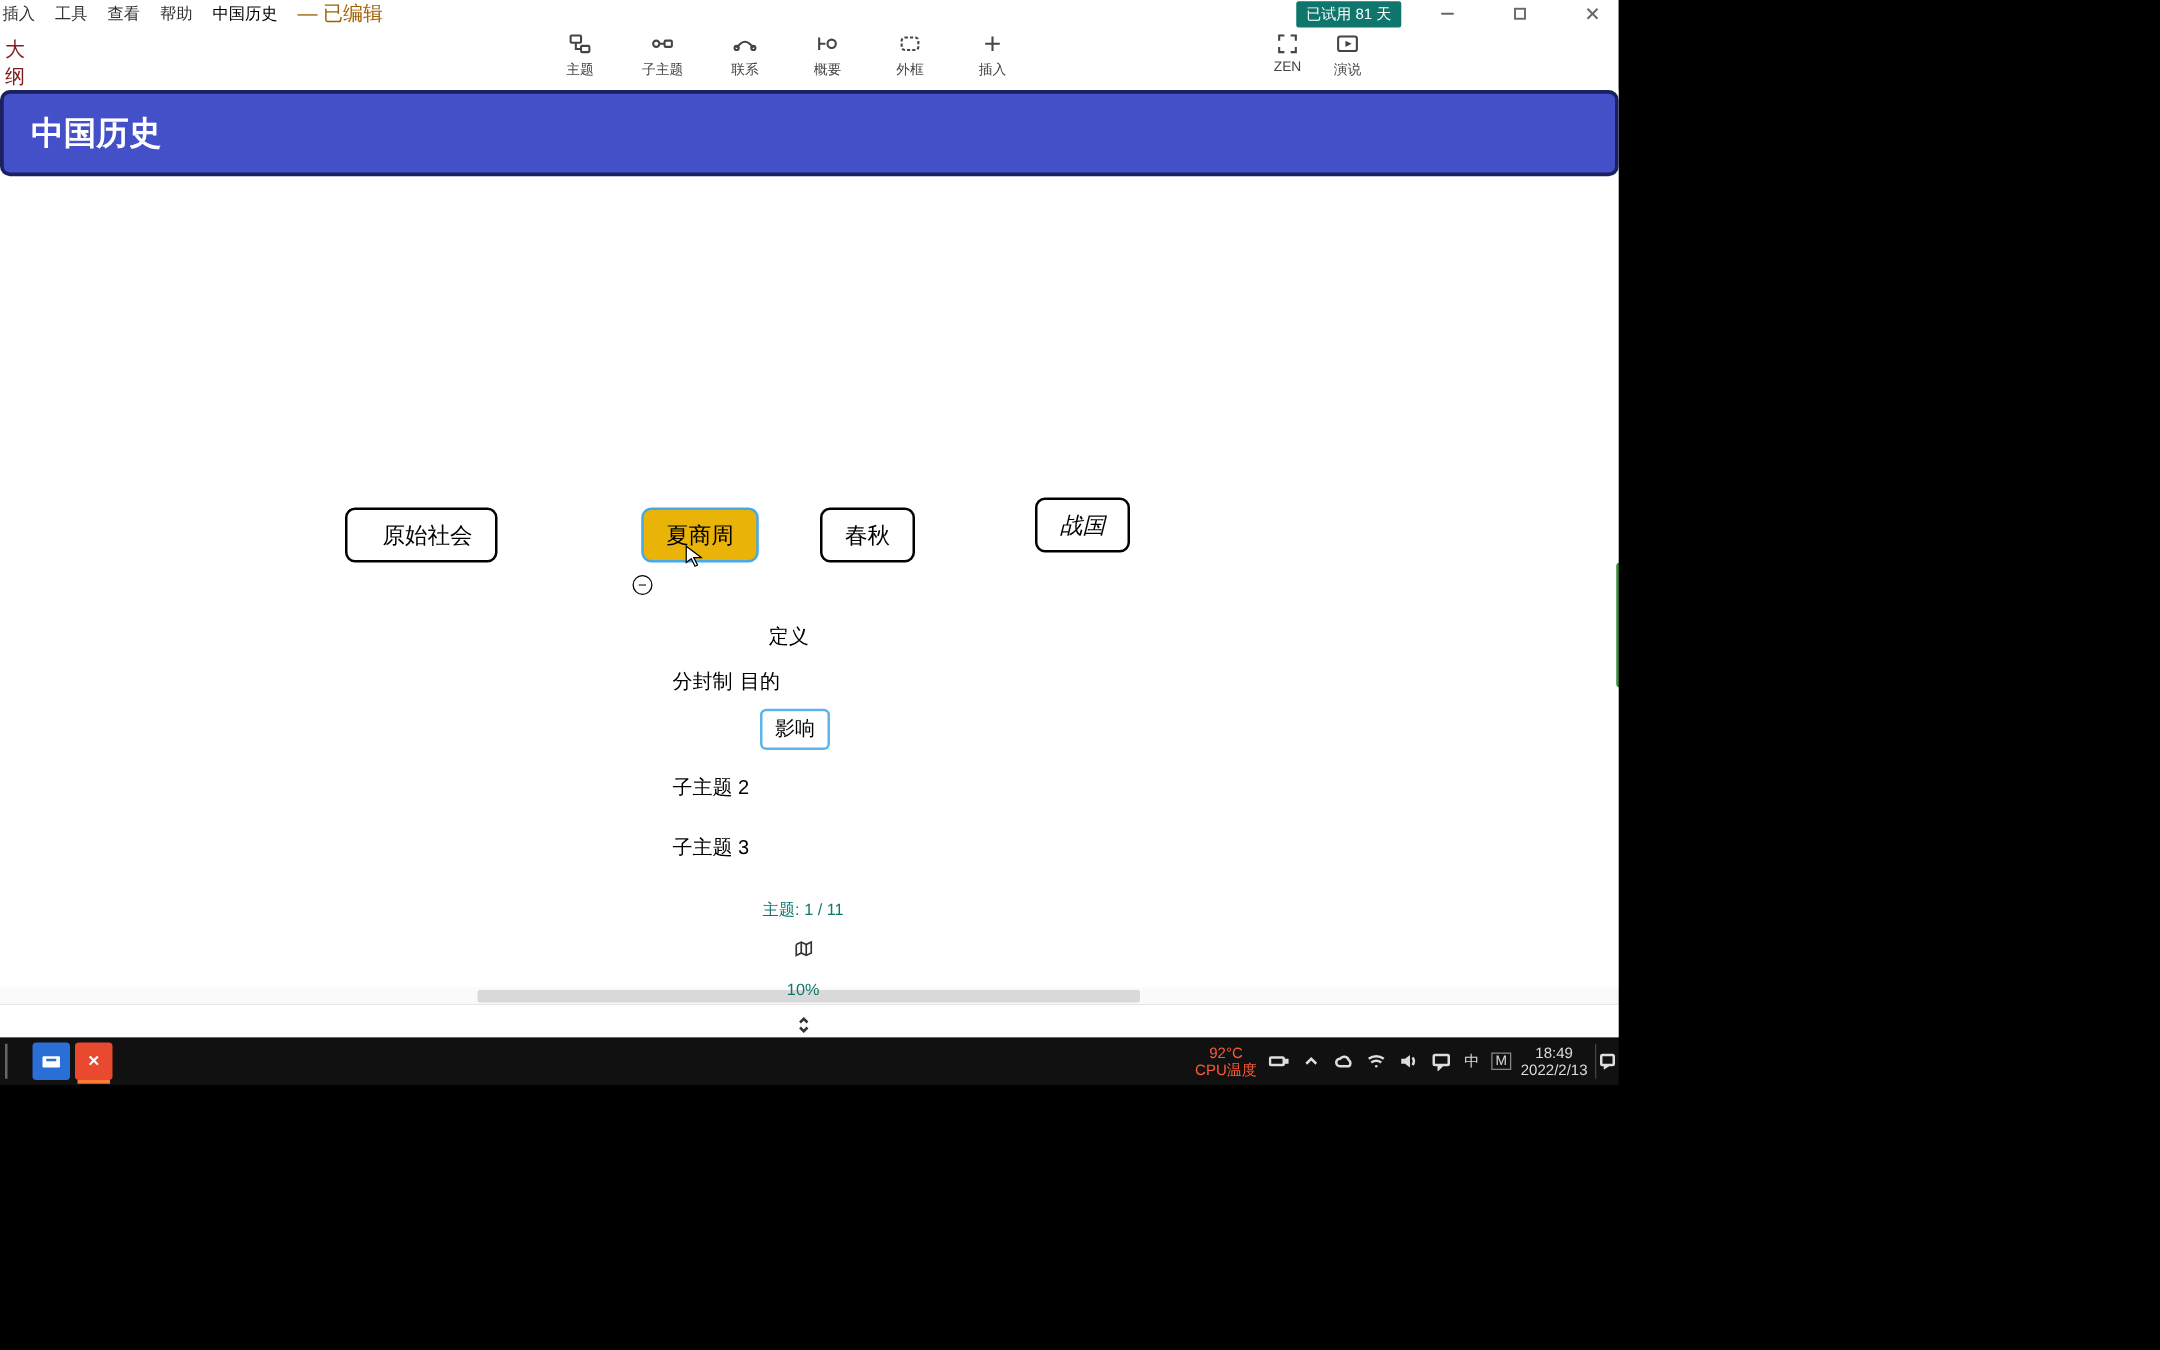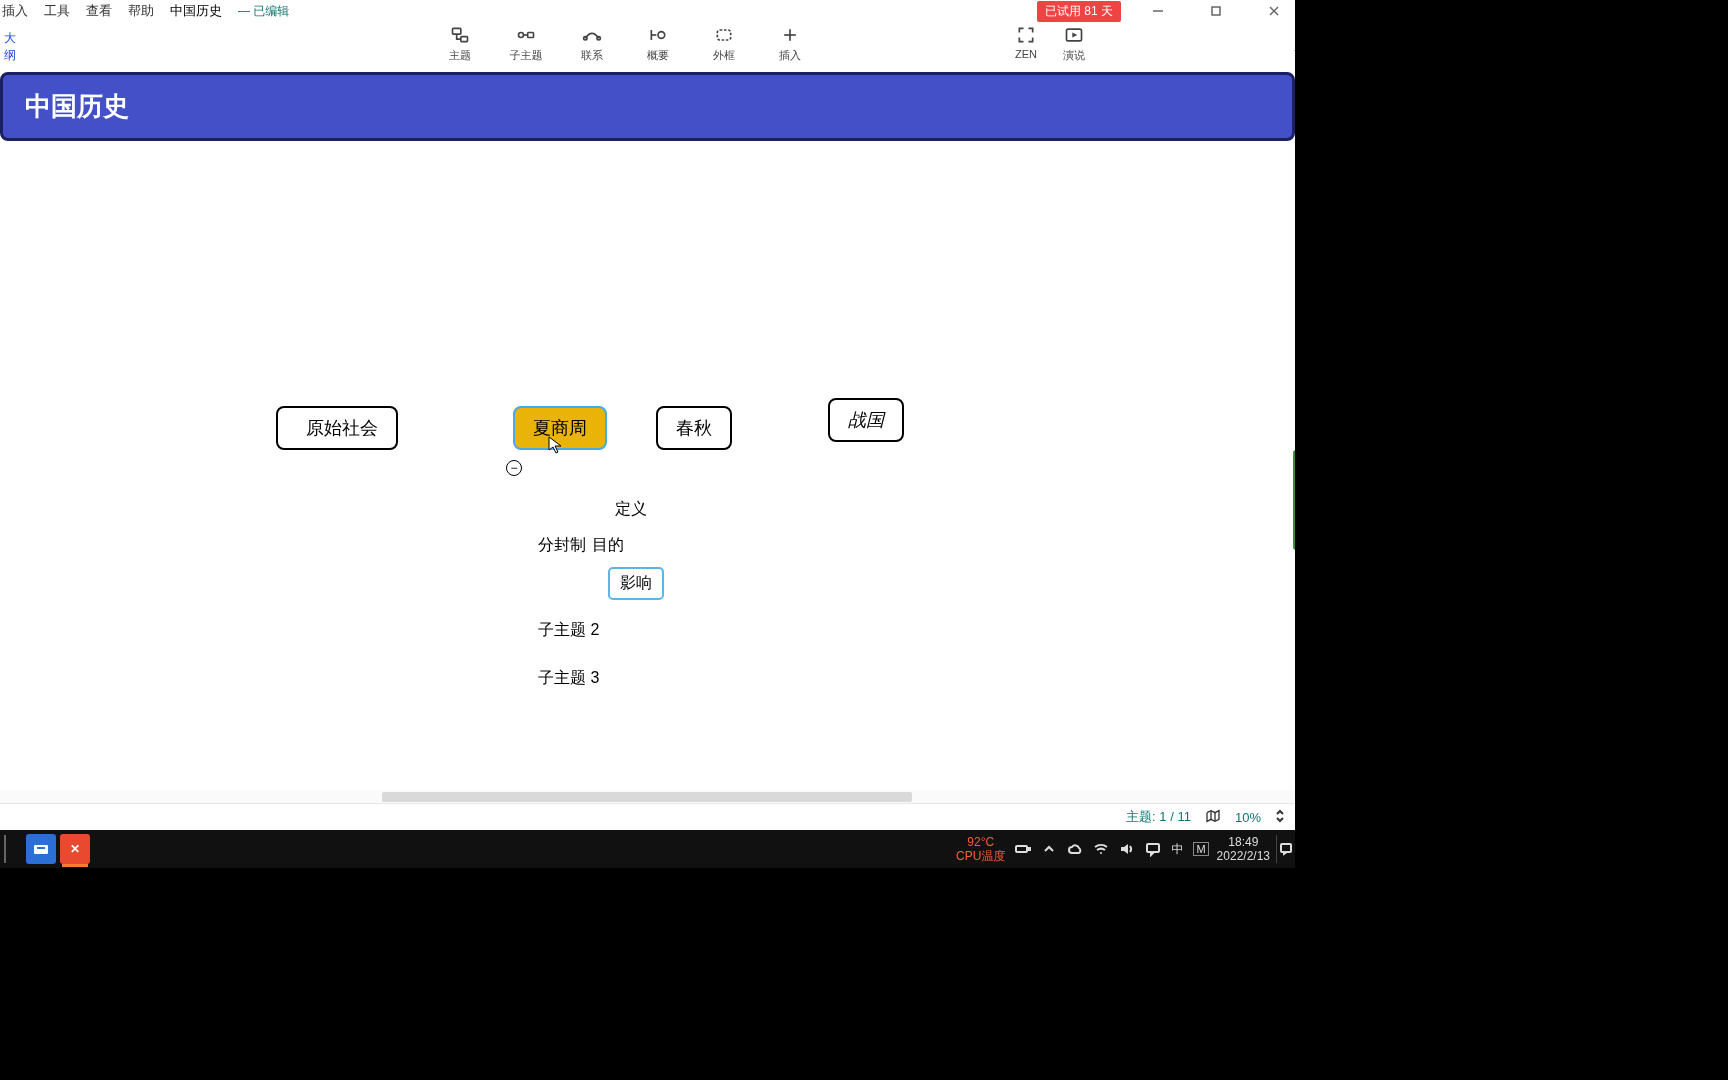--- a/index.html
+++ b/index.html
@@ -1,27 +1,27 @@
 <!DOCTYPE html>
 <html><head>
 <meta charset="utf-8">
 <style>
   html,body{margin:0;padding:0;font-family:"Microsoft YaHei",Arial,sans-serif;background:#000;width:1728px;height:1080px;overflow:hidden;}
   .app{position:absolute;left:0;top:0;width:1295px;height:830px;background:#fff;}
   
   .menubar{display:flex;align-items:center;height:22px;font-size:13px;color:#333;padding-left:2px;gap:16px;}
   .menubar .doc-title{color:#000;}
-  .menubar .edited{color:#0f766e;font-size:12px;}
+  .menubar .edited{color:#a16207;font-size:16px;}
   .menubar .spacer{flex:1;}
-  .trial-badge{background:#ef4444;color:#fff;font-size:12px;padding:2px 8px;border-radius:2px;}
+  .trial-badge{background:#0f766e;color:#fff;font-size:12px;padding:2px 8px;border-radius:2px;}
   .win-btn{width:42px;height:22px;display:flex;align-items:center;justify-content:center;color:#666;}
   .win-btn svg{width:12px;height:12px;}
   
   .secondbar{display:flex;align-items:flex-start;height:50px;border-bottom:1px solid #e6e6e6;}
-  .outline-label{font-size:12px;color:#1d4ed8;padding:8px 6px 0 4px;}
+  .outline-label{font-size:16px;color:#7f1d1d;padding:8px 6px 0 4px;}
   .tool-group{display:flex;gap:30px;margin-left:420px;}
   .tool-group-right{display:flex;gap:12px;margin-left:200px;}
   .tool-group-far{display:flex;margin-left:195px;}
   .tbtn{display:flex;flex-direction:column;align-items:center;width:36px;cursor:pointer;}
   .tbtn .ic{height:26px;display:flex;align-items:center;justify-content:center;color:#444;}
   .tbtn .ic svg{width:20px;height:20px;stroke:#444;fill:none;stroke-width:2;}
   .tbtn .lbl{font-size:11px;color:#444;}
   
   .canvas{position:absolute;left:0;top:72px;right:0;bottom:40px;background:#fff;overflow:hidden;}
   .node{position:absolute;border:2px solid #000;border-radius:8px;background:#fff;display:flex;align-items:center;justify-content:center;font-size:18px;padding:8px 18px;}
@@ -30,21 +30,21 @@
   .sub{position:absolute;font-size:16px;color:#000;}
   .sub.box{border:2px solid #5bb4ea;border-radius:5px;padding:4px 10px;}
   .collapse{position:absolute;width:14px;height:14px;border:1.5px solid #000;border-radius:50%;background:#fff;display:flex;align-items:center;justify-content:center;font-size:12px;line-height:0;}
   .lines{position:absolute;inset:0;pointer-events:none;}
   .lines line,.lines polyline{stroke:#000;stroke-width:2;fill:none;}
   .cursor{position:absolute;width:14px;height:18px;pointer-events:none;}
   
   .hscroll{position:absolute;left:0;right:0;bottom:26px;height:14px;background:#fafafa;}
   .hscroll-thumb{position:absolute;top:2px;height:10px;background:#d9d9d9;border-radius:2px;}
   
-  .statusbar{position:absolute;left:0;right:0;bottom:0;height:26px;border-top:1px solid #e6e6e6;background:#fff;display:flex;align-items:center;justify-content:flex-end;padding-right:10px;font-size:13px;color:#0f766e;gap:14px;}
+  .statusbar{position:absolute;left:0;right:0;bottom:0;height:26px;border-top:1px solid #e6e6e6;background:#fff;display:flex;align-items:center;justify-content:flex-end;padding-right:10px;font-size:13px;color:#0f766e;gap:14px;flex-direction:column;}
   .statusbar svg{width:16px;height:16px;stroke:#333;fill:none;stroke-width:2;}
   .zoom-step svg{width:10px;height:14px;}
   
   .vscroll-ind{position:absolute;right:-4px;top:450px;width:6px;height:100px;background:#3c8a3c;border-radius:3px;}
   
   .right-black{position:absolute;left:1295px;top:0;width:433px;height:1080px;background:#000;}
   
   .taskbar{position:absolute;left:0;top:830px;width:1295px;height:38px;background:#111;display:flex;align-items:center;color:#ddd;font-size:12px;}
   .taskbar .start{width:10px;height:28px;border-left:2px solid #666;margin:0 10px 0 4px;}
   .task-icon{width:30px;height:30px;border-radius:3px;display:flex;align-items:center;justify-content:center;margin-right:4px;}

